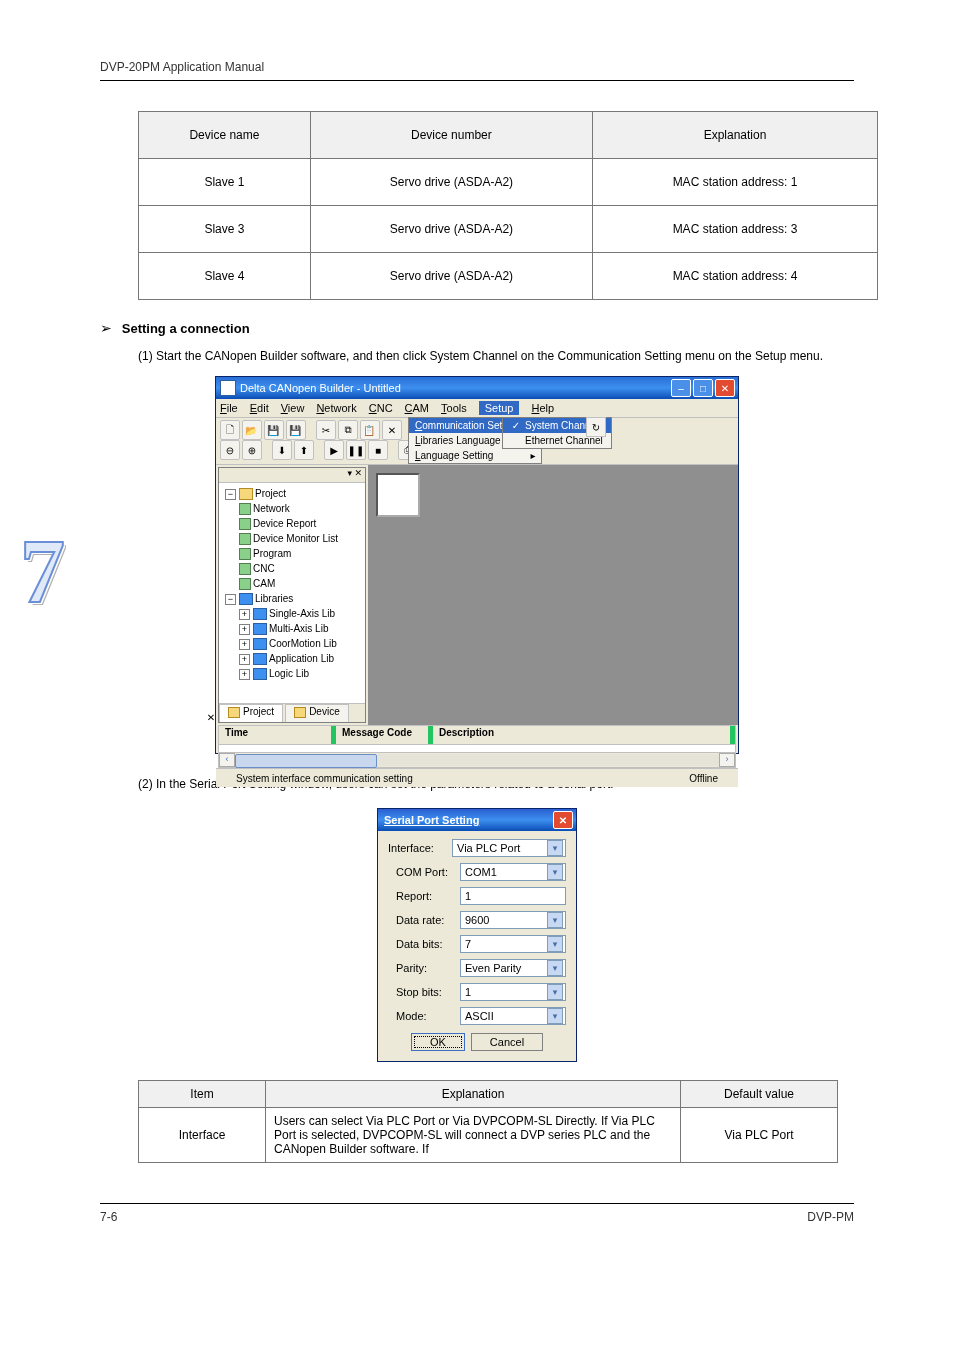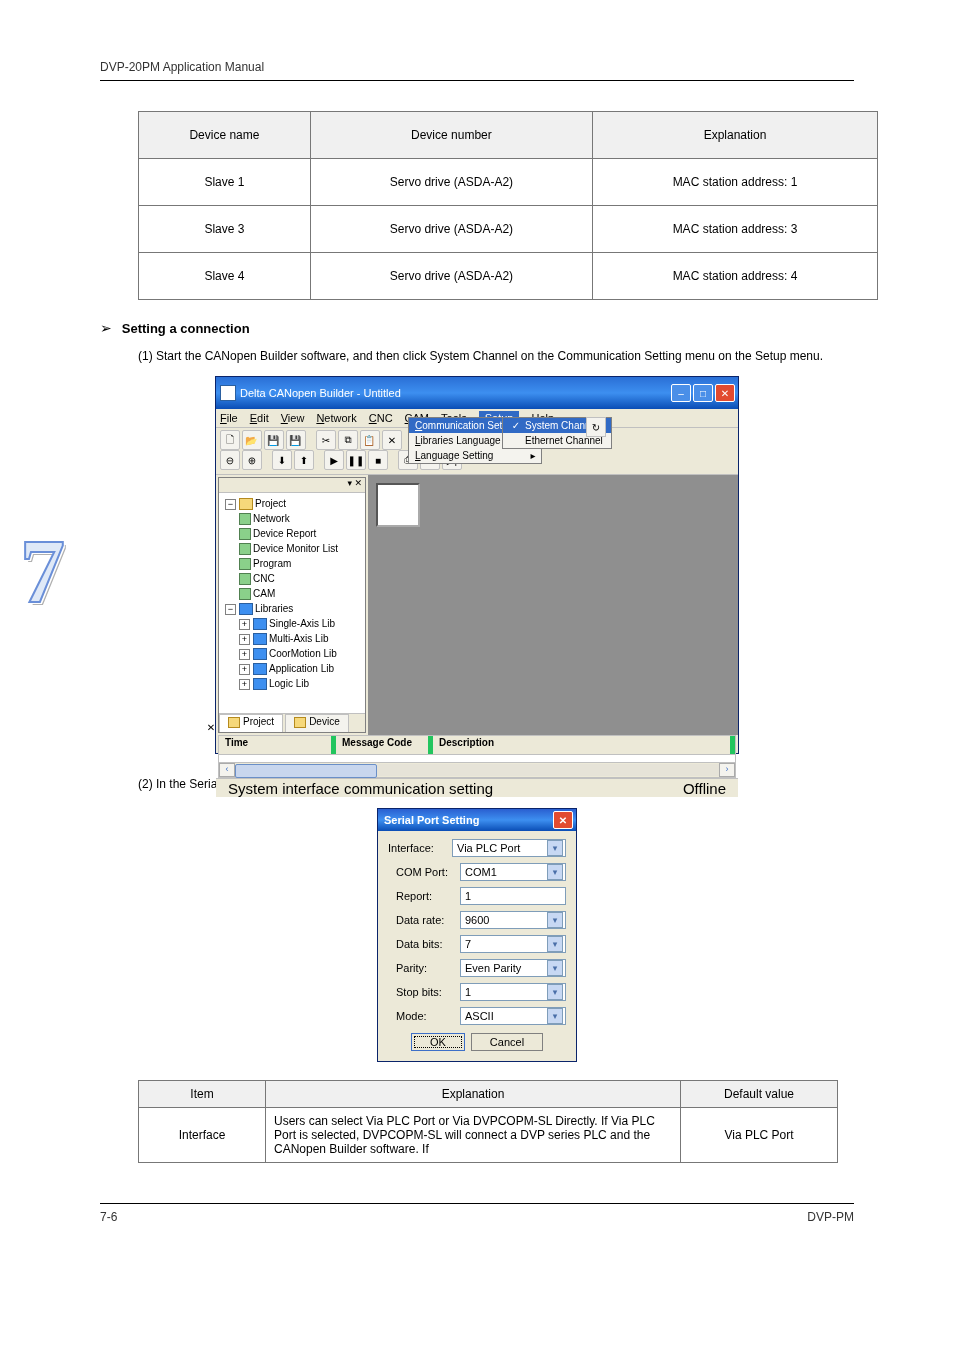--- a/index.html
+++ b/index.html
@@ -88,21 +88,21 @@
     height: 378px;
     margin: 10px auto 20px auto;
     border: 1px solid #0a246a;
     font-family: Tahoma, Arial, sans-serif;
     font-size: 11px;
     background: #ece9d8;
     position: relative;
     box-sizing: border-box;
   }
   .titlebar {
-    height: 32px;
+    height: 22px;
     background: linear-gradient(to bottom, #2a6fd6 0%, #3d8ff0 50%, #0a4db5 100%);
     color: #fff;
     display: flex;
     align-items: center;
     padding: 0 3px 0 4px;
     box-sizing: border-box;
   }
   .titlebar .title { flex: 1; padding-left: 4px; }
   .winbtn {
     width: 18px; height: 16px;
@@ -243,41 +243,41 @@
   .listbody .hscroll { position:absolute;bottom:0;left:0;right:0;height:14px;background:#ece9d8;border-top:1px solid #c0c0c0;display:flex;align-items:center;}
   .listbody .hscroll .lbtn, .listbody .hscroll .rbtn{width:14px;height:12px;border:1px solid #aaa;background:#f4f3ee;text-align:center;line-height:10px;font-size:9px;color:#3d6fc8;}
   .listbody .hscroll .track{flex:1;background:#e6e3d8;height:12px;position:relative;}
   .listbody .hscroll .thumb{position:absolute;left:0;width:140px;height:12px;background:#c8d6ee;border:1px solid #6a8fc8;border-radius:2px;top:0;}
   .statusbar {
     height: 18px;
     background:#ece9d8;
     border-top:1px solid #c0c0c0;
     display:flex;
     align-items:center;
-    padding: 0 12px;
-    font-size:15px;
+    padding: 0 20px;
+    font-size:10px;
     justify-content: space-between;
   }
   
   .screenshot2 {
     width: 200px;
     margin: 14px auto 18px auto;
     border: 1px solid #0a246a;
     font-family: Tahoma, Arial, sans-serif;
     font-size: 11px;
     background: #ece9d8;
     box-sizing: border-box;
   }
   .dlg-title {
     height: 22px;
     background: linear-gradient(to bottom, #2a5fd0 0%, #3d8ff0 50%, #0a4db5 100%);
     color:#fff;
     display:flex;align-items:center;padding:0 3px 0 6px;font-weight:bold;
   }
-  .dlg-title .t { flex:1; font-weight:bold;}
+  .dlg-title .t { flex:1; font-weight:bold;text-decoration:underline;}
   .dlg-body { padding: 8px 10px 10px 10px; }
   .dlg-row { display:flex; align-items:center; margin-bottom:6px; }
   .dlg-row .lbl { width: 64px; text-align:left; }
   .dlg-combo, .dlg-input {
     flex:1;
     height: 18px;
     border: 1px solid #7f9db9;
     background:#fff;
     display:flex;align-items:center;
     padding: 0 2px 0 4px;

